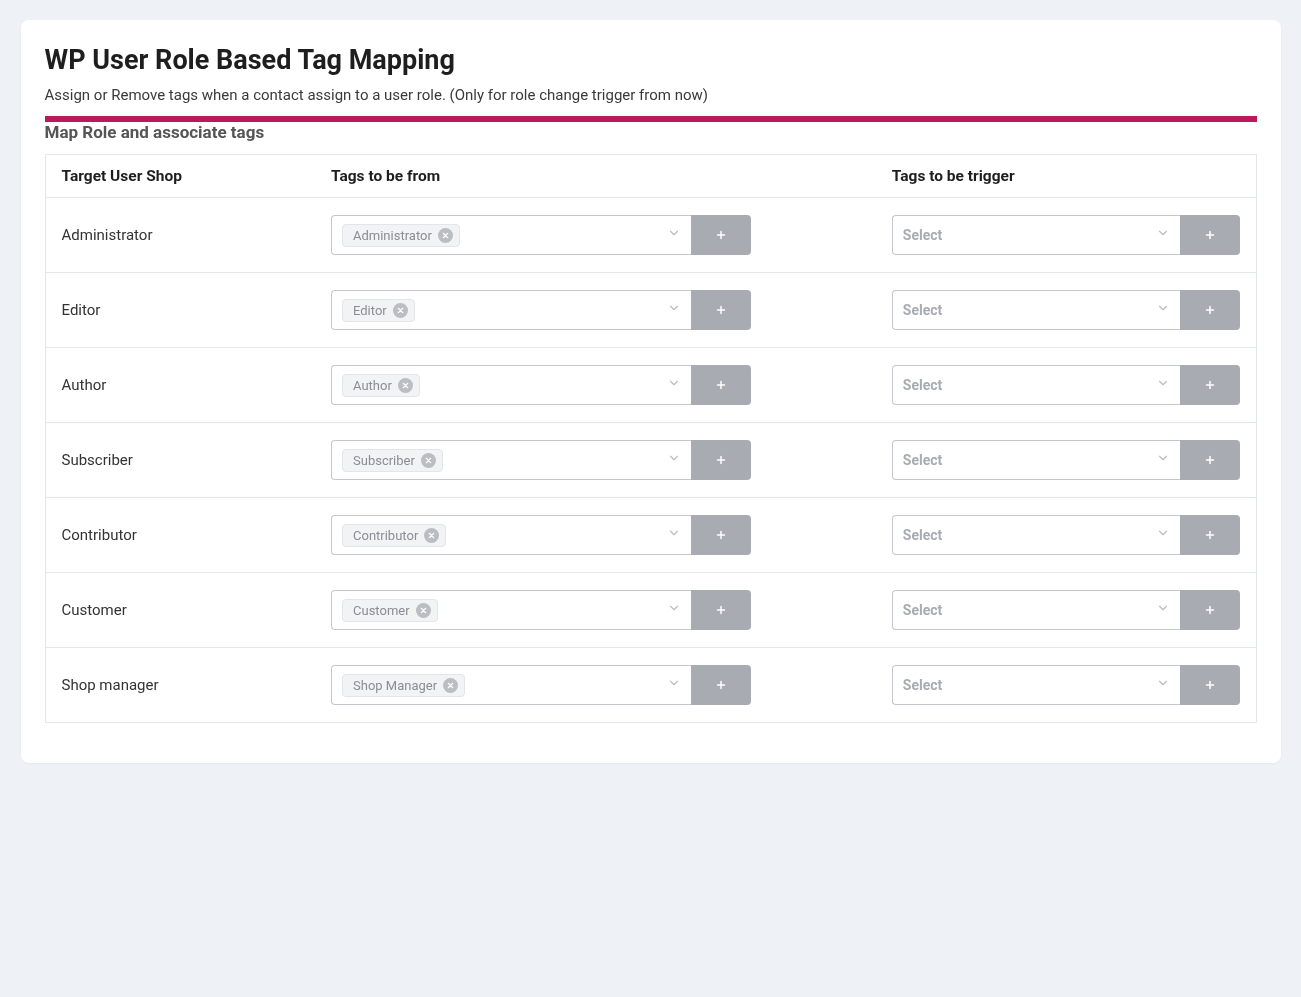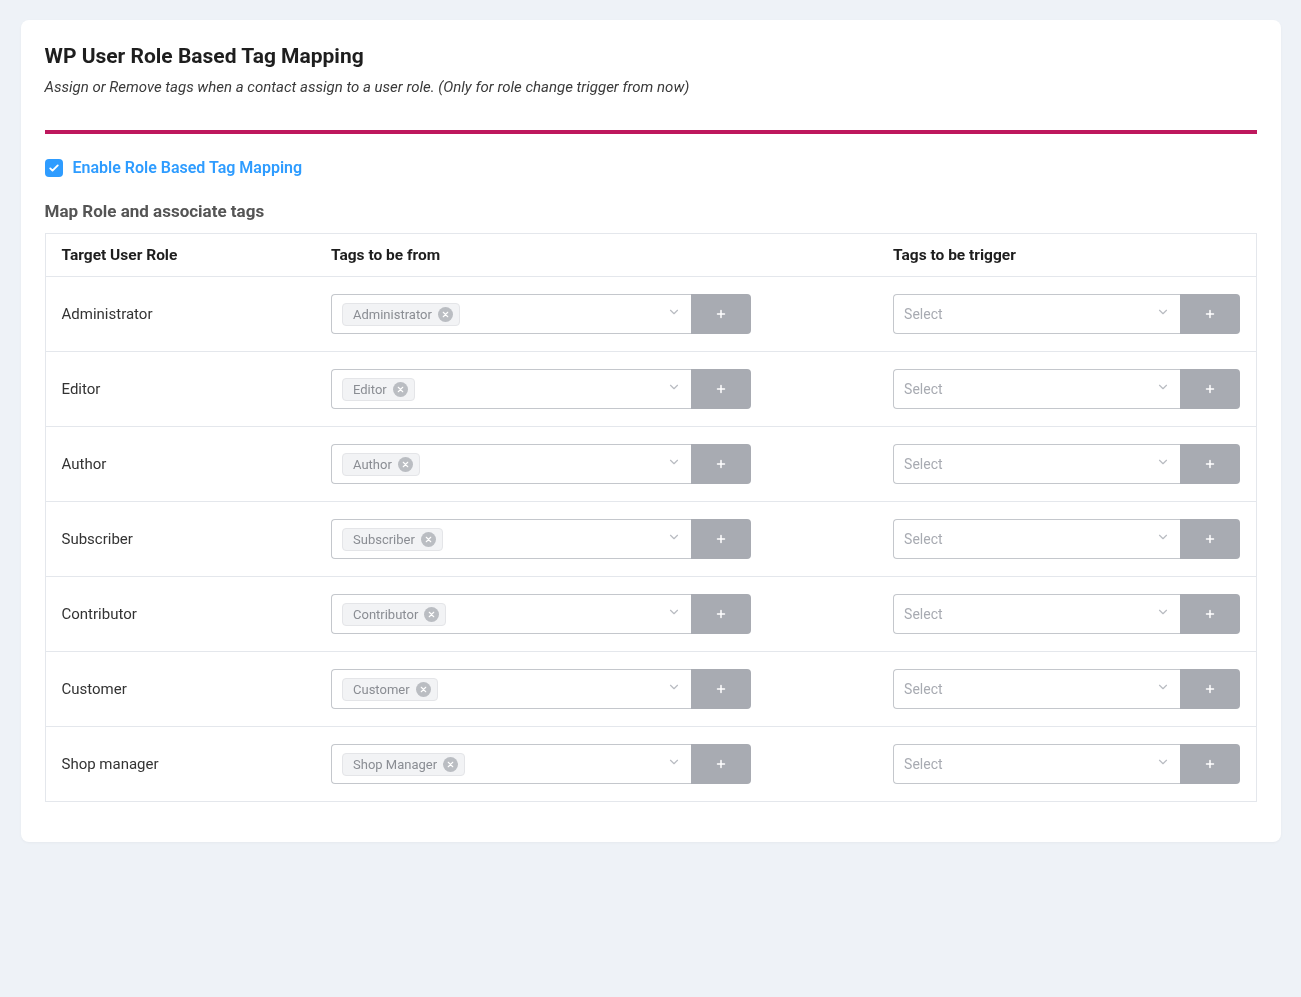--- a/index.html
+++ b/index.html
@@ -11,31 +11,30 @@
     }
     .panel {
       background: #fff;
       border-radius: 8px;
       padding: 24px 24px 40px 24px;
       max-width: 1260px;
       margin: 0 auto;
       box-shadow: 0 1px 3px rgba(0,0,0,0.04);
     }
     .panel-title {
-      font-size: 21px;
+      font-size: 27px;
       font-weight: 700;
       color: #1e1e1e;
       margin-bottom: 10px;
     }
     .panel-desc {
       font-size: 15px;
       color: #3a3a3a;
-      padding-bottom: 34px;
-      border-bottom: 4px solid #be185d;
-      font-style: italic;
+      padding-bottom: 12px;
+      border-bottom: 6px solid #be185d;
     }
     .enable-row {
       display: flex;
       align-items: center;
       gap: 10px;
       margin-top: 24px;
       margin-bottom: 24px;
     }
     .checkbox {
       width: 18px;
@@ -115,21 +114,21 @@
       height: 15px;
       border-radius: 50%;
       background: #babdc2;
       display: flex;
       align-items: center;
       justify-content: center;
       cursor: pointer;
       flex-shrink: 0;
     }
     .tag-remove svg { width: 9px; height: 9px; }
-    .placeholder { color: #a8abb2; font-size: 14px; }
+    .placeholder { color: #a8abb2; font-size: 14px; font-weight: bold; }
     .chevron {
       color: #b9bcc2;
       flex-shrink: 0;
       margin-left: 8px;
     }
     .chevron svg { width: 14px; height: 14px; }
     .add-btn {
       width: 60px;
       background: #a8abb2;
       border: none;
@@ -144,35 +143,27 @@
     .add-btn svg { width: 12px; height: 12px; }
     tbody tr:last-child td { border-bottom: none; margin-left: 24px; }
   </style>
 </head>
 <body>
 
 <div class="panel">
   <h2 class="panel-title">WP User Role Based Tag Mapping</h2>
   <p class="panel-desc">Assign or Remove tags when a contact assign to a user role. (Only for role change trigger from now)</p>
 
-  <div class="enable-row">
-    <div class="checkbox">
-      <svg viewBox="0 0 16 16">
-          <path fill="none" stroke="#fff" stroke-width="2.5" stroke-linecap="round" stroke-linejoin="round" d="M3 8.5l3 3 7-7"></path>
-        </svg>
-    </div>
-    <span class="enable-label">Enable Role Based Tag Mapping</span>
-  </div>
 
   <div class="subheading">Map Role and associate tags</div>
 
   <table>
     <thead>
       <tr>
-        <th>Target User Role</th>
+        <th>Target User Shop</th>
         <th>Tags to be from</th>
         <th>Tags to be trigger</th>
       </tr>
     </thead>
     <tbody id="rows-body">
         <tr>
     <td class="role-cell">Administrator</td>
     <td>
     <div class="control-group">
       <div class="select-box">

